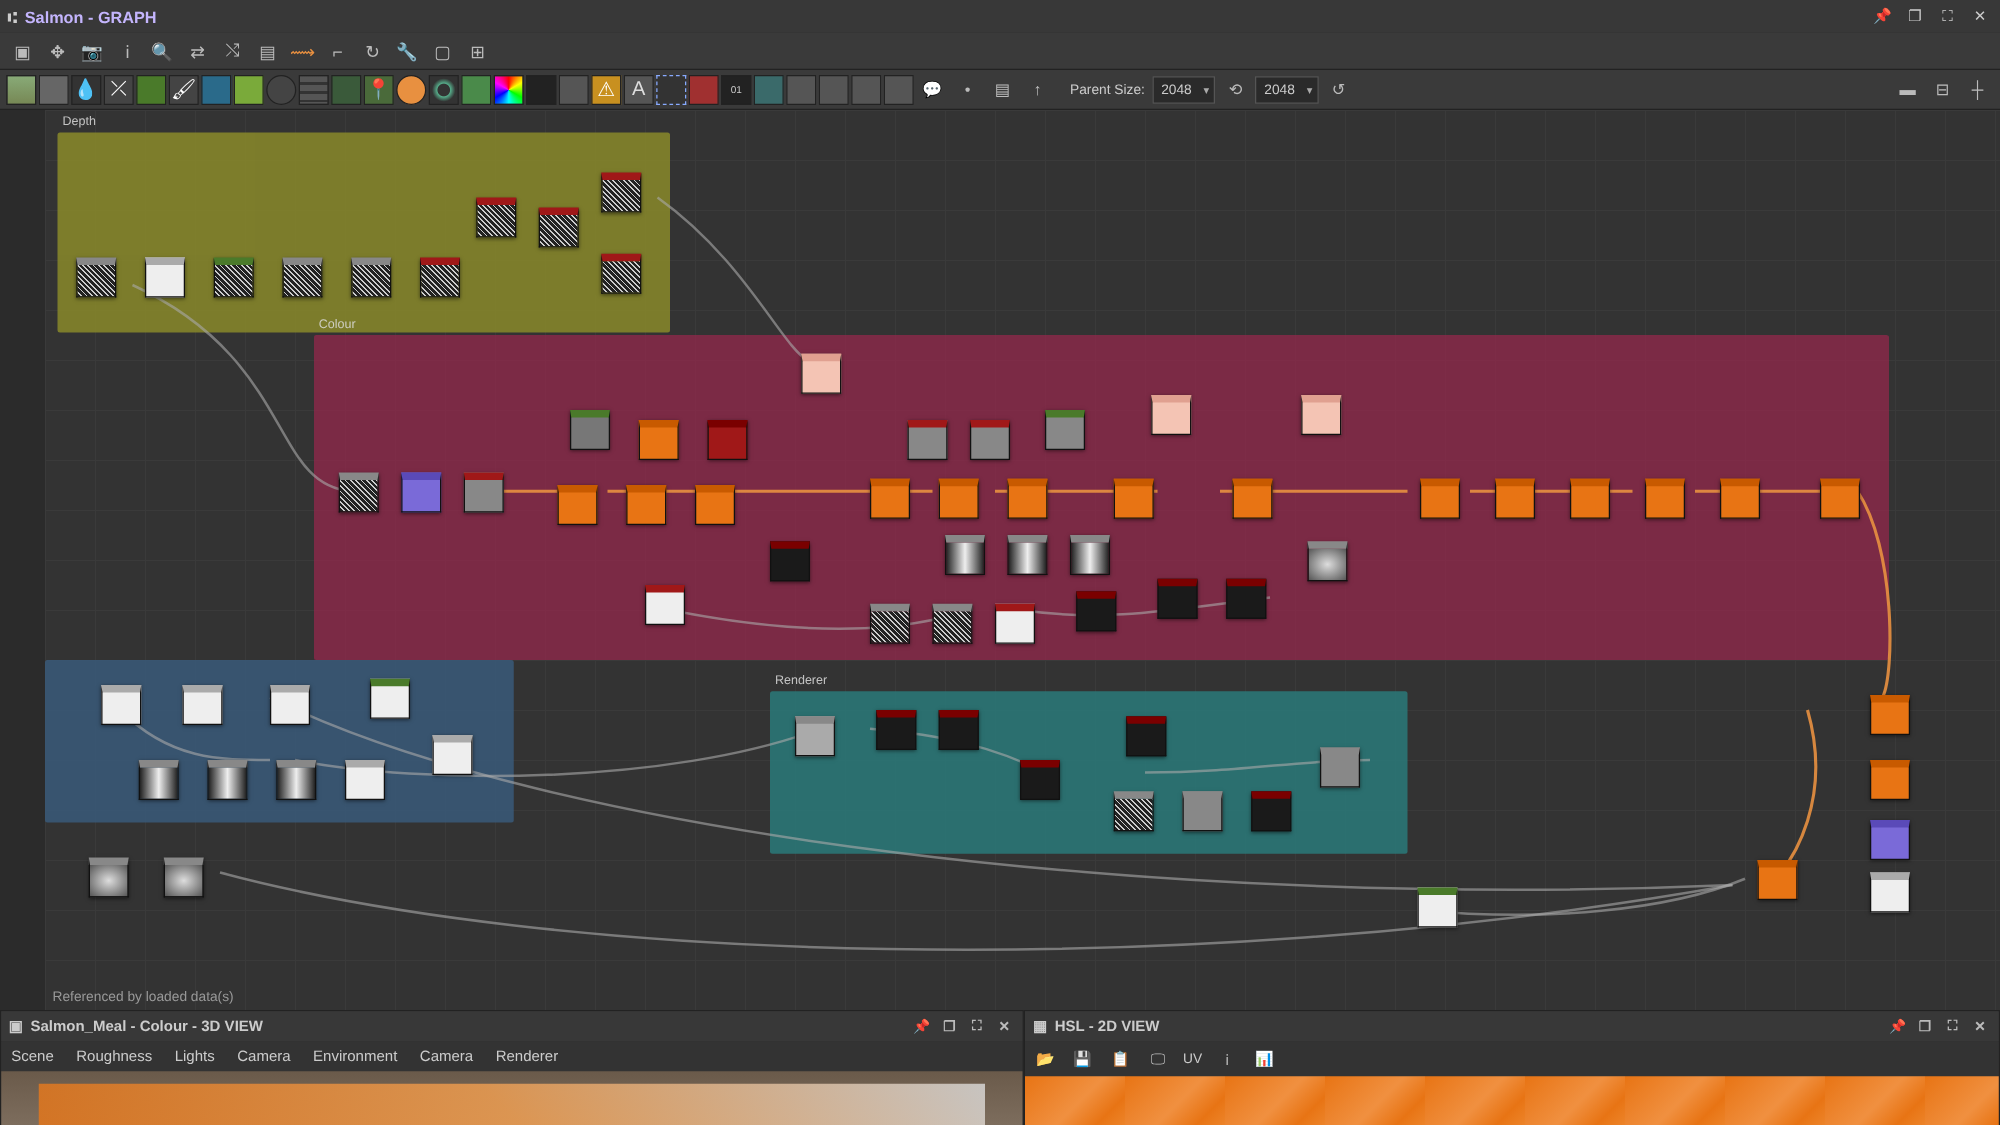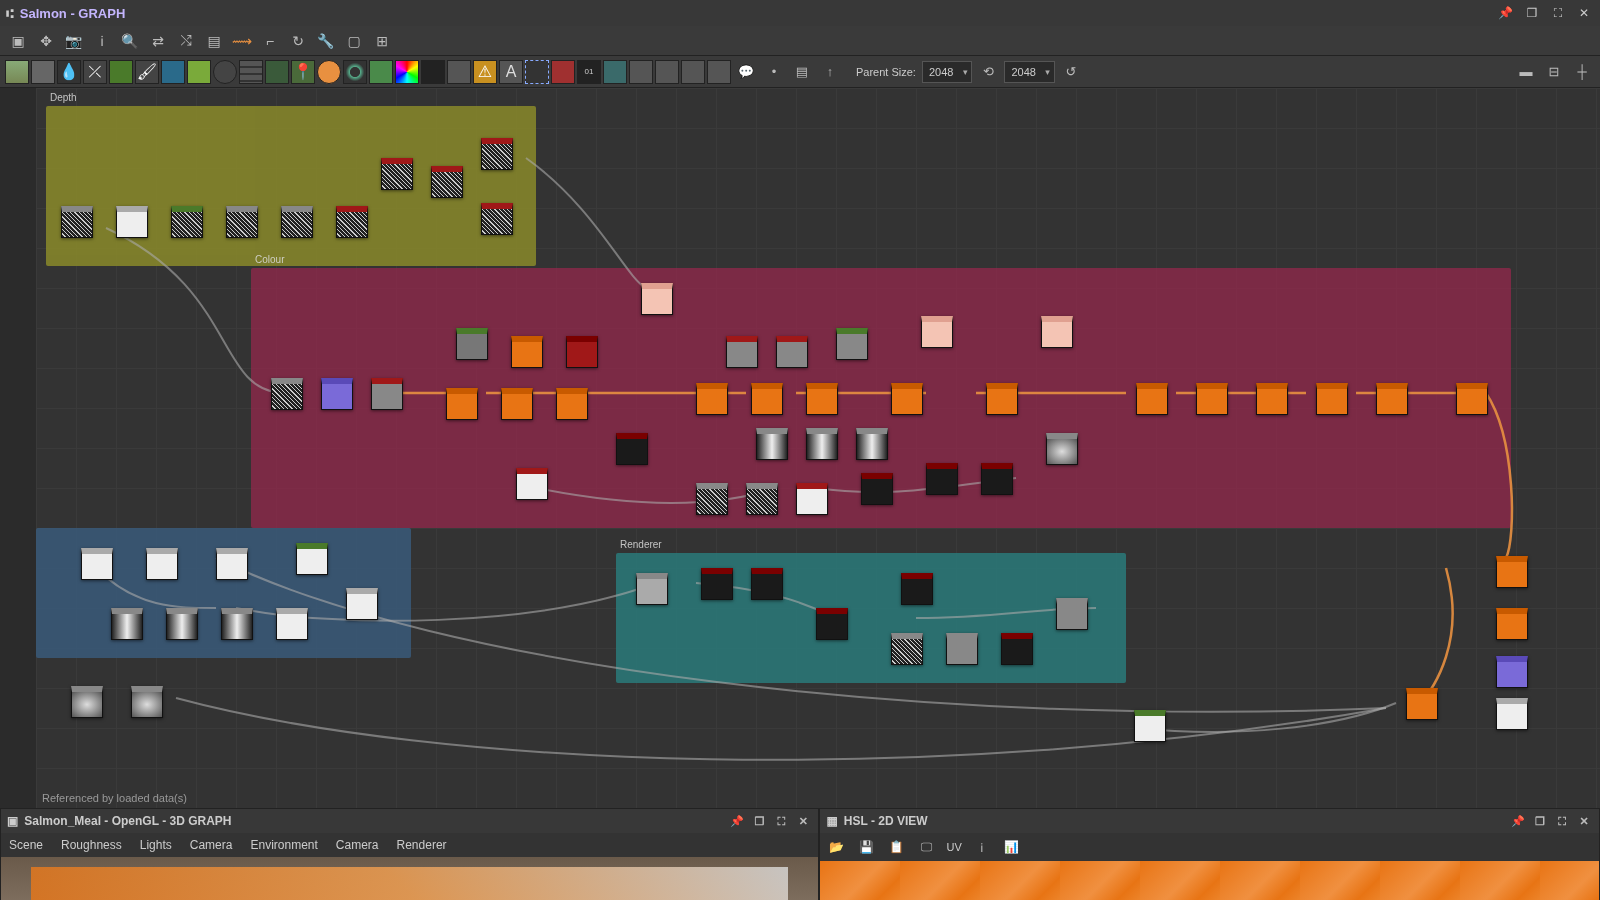--- a/index.html
+++ b/index.html
@@ -255,21 +255,21 @@
   <div class="node orange" style="left:1370px;top:600px;"></div>
   <div class="node white" style="left:1098px;top:622px;border-top-color:#4a7a2a;"></div>
 
   <div class="status">Referenced by loaded data(s)</div>
 </div>
 
 <div class="bottom-panels">
   <div class="panel" style="flex:1.05;">
     <div class="panel-title">
       <span style="margin-right:6px;">▣</span>
-      <span>Salmon_Meal - OpenGL - 3D GRAPH</span>
+      <span>Salmon_Meal - Colour - 3D VIEW</span>
       <div class="spacer"></div>
       <div class="pb">📌</div>
       <div class="pb">❐</div>
       <div class="pb">⛶</div>
       <div class="pb">✕</div>
     </div>
     <div class="panel-menu">
       <span>Scene</span>
       <span>Roughness</span>
       <span>Lights</span>

